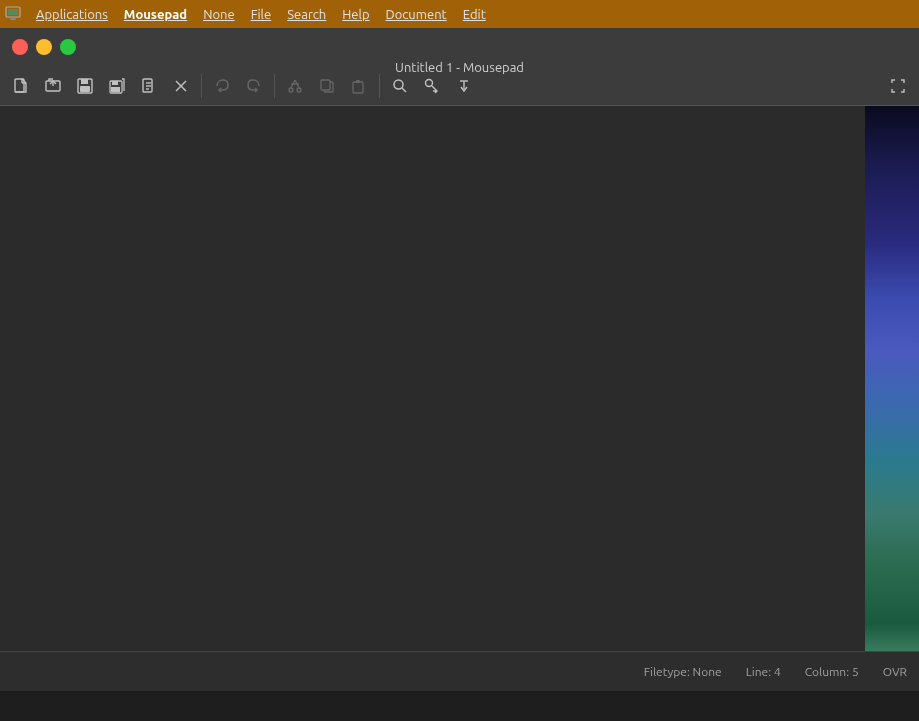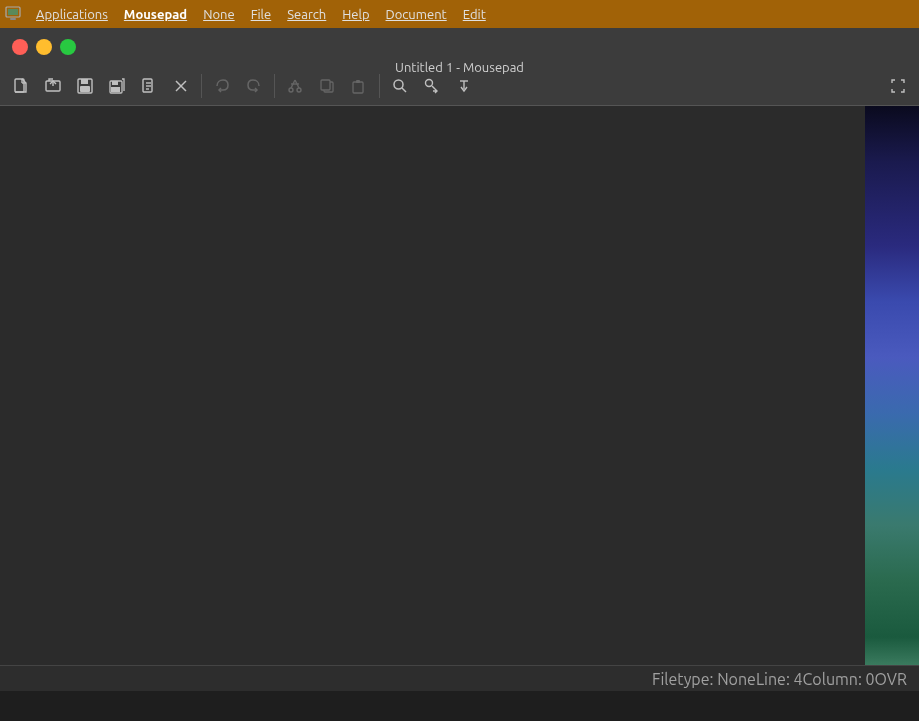--- a/index.html
+++ b/index.html
@@ -148,24 +148,24 @@
       flex-shrink: 0;
     }
 
     
     .statusbar {
       background: #2d2d2d;
       color: #a0a0a0;
       display: flex;
       align-items: center;
       justify-content: flex-end;
-      height: 26px;
+      height: 40px;
       padding: 0 12px;
-      font-size: 16px;
-      gap: 0;
+      font-size: 12px;
+      gap: 24px;
       flex-shrink: 0;
       border-top: 1px solid #444;
     }
 
     
     .taskbar {
       background: #1e1e1e;
       height: 30px;
       display: flex;
       align-items: center;
@@ -361,17 +361,17 @@
          #3a7a5e 100%);">
   </div>
 </div>
 
 <div class="statusbar">
   <span>
     <span>Filetype:</span>
     <span>None</span>
   </span>
   <span>Line: 4</span>
-  <span>Column: 0</span>
+  <span>Column: 5</span>
   <span>OVR</span>
 </div>
 
 <div class="taskbar"></div>
 
 </body></html>

